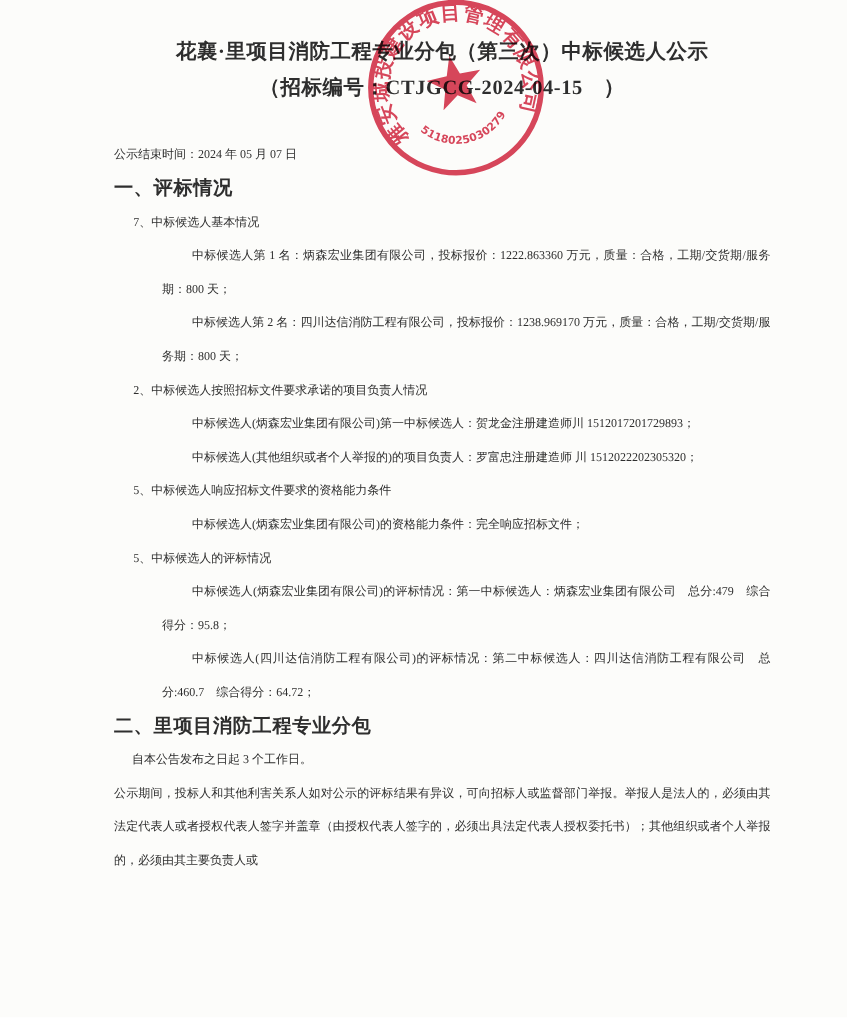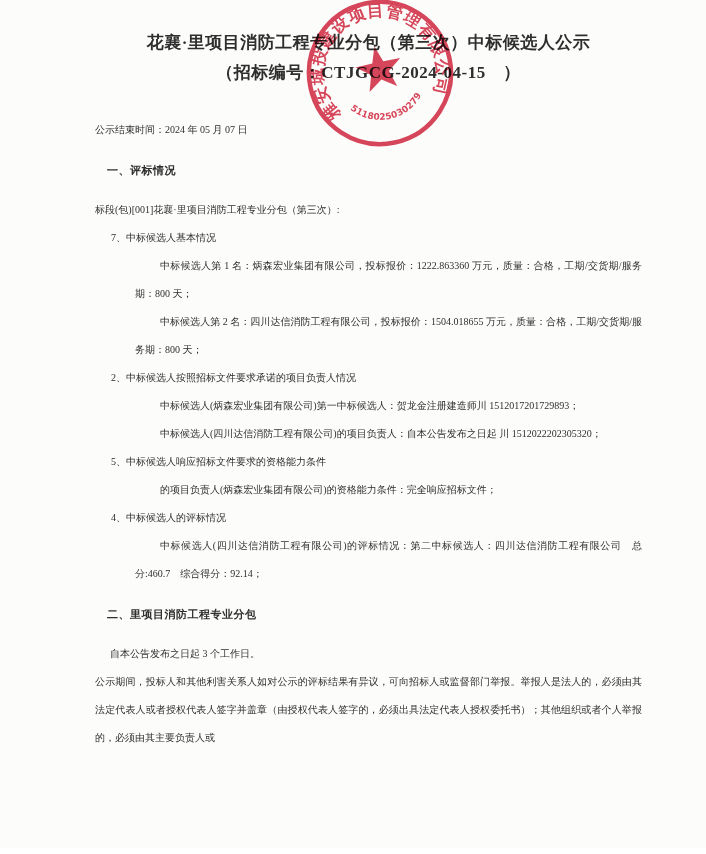--- a/index.html
+++ b/index.html
@@ -12,21 +12,21 @@
     color:#2e2e2e;
   }
   .doc{position:absolute;left:95px;right:64px;top:0;}
   .title{
     font-size:17px;line-height:30px;text-align:center;
     font-weight:600;letter-spacing:.5px;margin:0;
   }
   .title.first{margin-top:28px;}
   .line{margin:0;font-size:10px;line-height:28px;text-align:justify;}
   .meta{margin-top:28px;}
-  .h{margin:12px;font-size:11px;line-height:28px;font-weight:bold;letter-spacing:.5px;}
+  .h{margin:0;font-size:16px;line-height:28px;font-weight:bold;letter-spacing:.5px;}
   .sub{text-indent:1.6em;}
   .para{text-indent:2.5em;margin-left:40px;}
   .para2{text-indent:1.5em;}
   .stamp{
     position:absolute;left:305px;top:-2px;width:150px;height:150px;
     mix-blend-mode:multiply;opacity:.92;
     transform:rotate(-12deg);
     pointer-events:none;
   }
   .stamp svg{width:100%;height:100%;}
@@ -38,35 +38,35 @@
 
 <div class="page">
   <div class="doc">
 
     <div class="title first">花襄·里项目消防工程专业分包（第三次）中标候选人公示</div>
     <div class="title">（招标编号：CTJGCG-2024-04-15　）</div>
 
     <p class="line meta">公示结束时间：2024 年 05 月 07 日</p>
 
     <h2 class="h">一、评标情况</h2>
-    <p class="line">标段(包)[001]花襄·里项目消防工程专业分包（第三次）:</p>
 
     <p class="line sub">7、中标候选人基本情况</p>
     <p class="line para">中标候选人第 1 名：炳森宏业集团有限公司，投标报价：1222.863360 万元，质量：合格，工期/交货期/服务期：800 天；</p>
-    <p class="line para">中标候选人第 2 名：四川达信消防工程有限公司，投标报价：1504.018655 万元，质量：合格，工期/交货期/服务期：800 天；</p>
+    <p class="line para">中标候选人第 2 名：四川达信消防工程有限公司，投标报价：1238.969170 万元，质量：合格，工期/交货期/服务期：800 天；</p>
 
     <p class="line sub">2、中标候选人按照招标文件要求承诺的项目负责人情况</p>
     <p class="line para">中标候选人(炳森宏业集团有限公司)第一中标候选人：贺龙金注册建造师川 1512017201729893；</p>
-    <p class="line para">中标候选人(四川达信消防工程有限公司)的项目负责人：自本公告发布之日起 川 1512022202305320；</p>
+    <p class="line para">中标候选人(其他组织或者个人举报的)的项目负责人：罗富忠注册建造师 川 1512022202305320；</p>
 
     <p class="line sub">5、中标候选人响应招标文件要求的资格能力条件</p>
-    <p class="line para">的项目负责人(炳森宏业集团有限公司)的资格能力条件：完全响应招标文件；</p>
+    <p class="line para">中标候选人(炳森宏业集团有限公司)的资格能力条件：完全响应招标文件；</p>
 
-    <p class="line sub">4、中标候选人的评标情况</p>
-    <p class="line para">中标候选人(四川达信消防工程有限公司)的评标情况：第二中标候选人：四川达信消防工程有限公司　总分:460.7　综合得分：92.14；</p>
+    <p class="line sub">5、中标候选人的评标情况</p>
+    <p class="line para">中标候选人(炳森宏业集团有限公司)的评标情况：第一中标候选人：炳森宏业集团有限公司　总分:479　综合得分：95.8；</p>
+    <p class="line para">中标候选人(四川达信消防工程有限公司)的评标情况：第二中标候选人：四川达信消防工程有限公司　总分:460.7　综合得分：64.72；</p>
 
     <h2 class="h">二、里项目消防工程专业分包</h2>
     <p class="line para2">自本公告发布之日起 3 个工作日。</p>
     <p class="line">公示期间，投标人和其他利害关系人如对公示的评标结果有异议，可向招标人或监督部门举报。举报人是法人的，必须由其法定代表人或者授权代表人签字并盖章（由授权代表人签字的，必须出具法定代表人授权委托书）；其他组织或者个人举报的，必须由其主要负责人或</p>
 
   </div>
 
   <div class="stamp" style="color: rgb(214, 55, 78);">
     <svg viewBox="0 0 150 150">
       <circle cx="75" cy="75" r="71" fill="none" stroke="currentColor" stroke-width="4.5"></circle>

